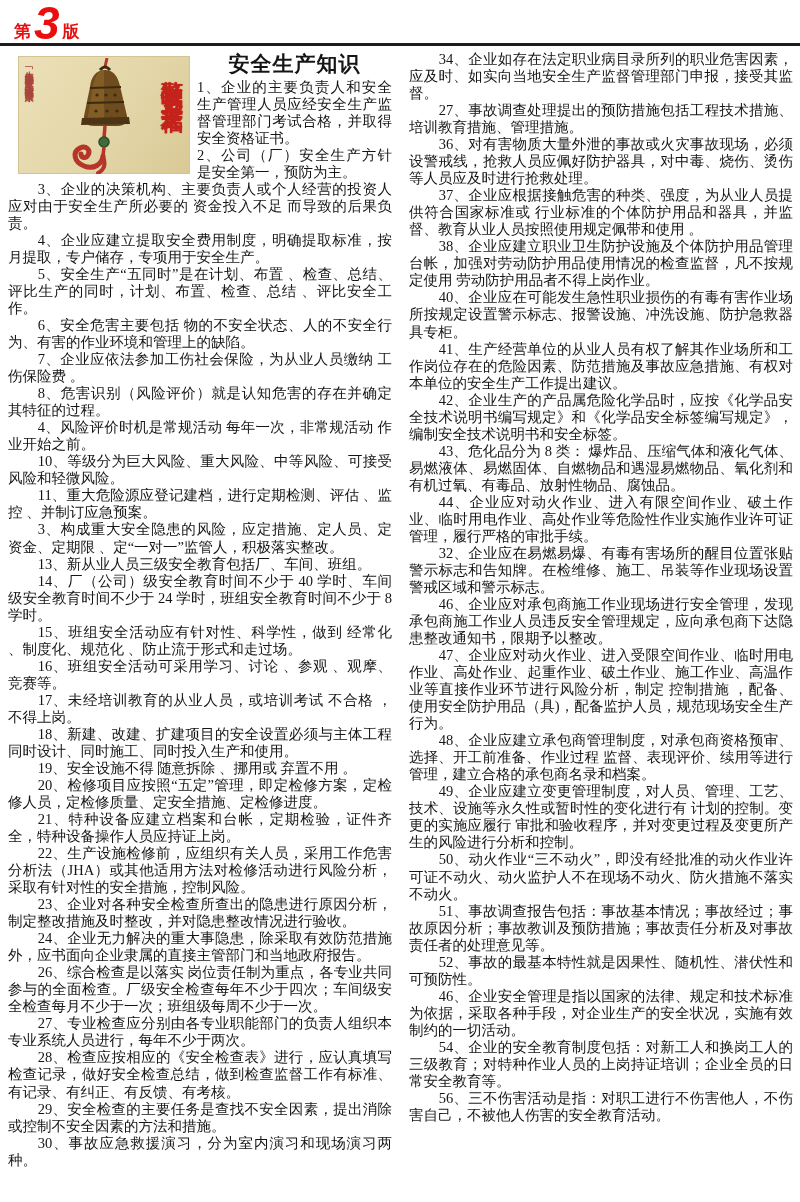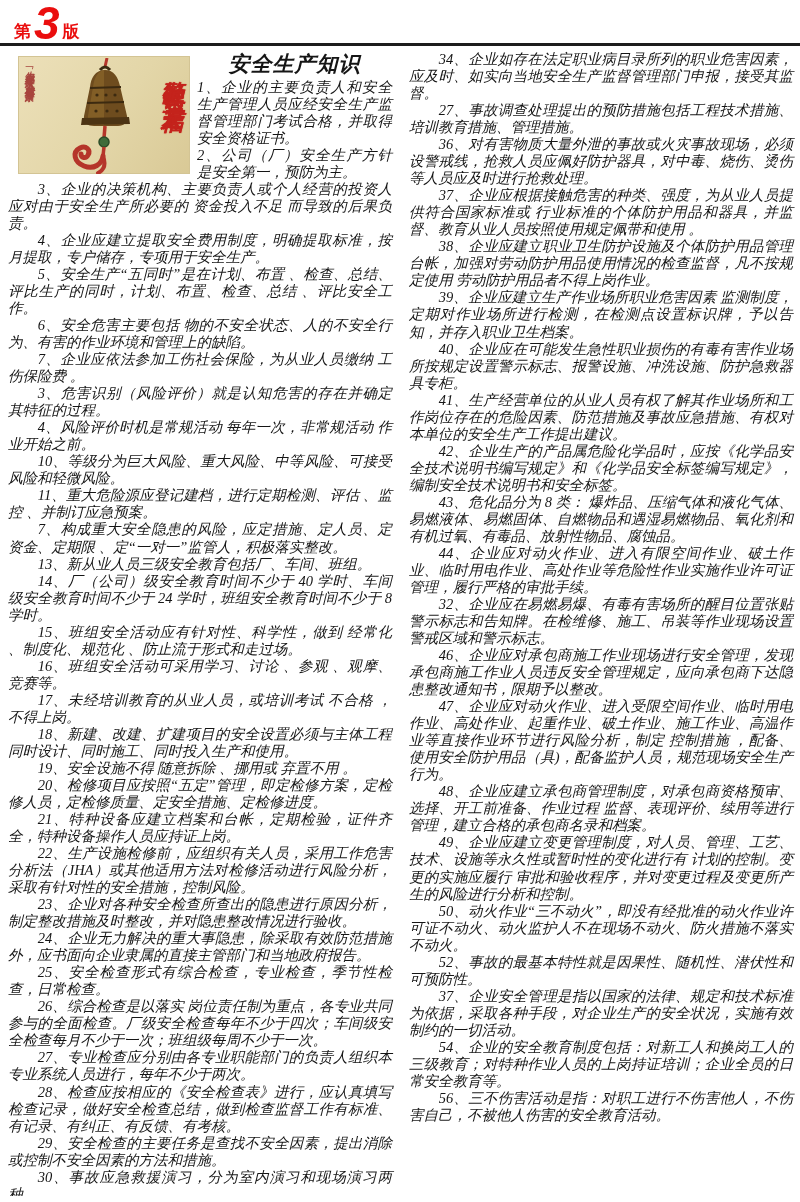--- a/index.html
+++ b/index.html
@@ -29,21 +29,20 @@
     font-family: "Liberation Sans", "DejaVu Sans", sans-serif;
   }
   .masthead-rule { height: 3px; background: #1c1c1c; margin: 1px 0 0 0; }
 
   
   .content {
     display: flex; gap: 17px;
     padding: 5px 7px 0 8px;
     height: 1150px; overflow: hidden;
     box-sizing: border-box;
-    font-style: italic;
   }
   .col {
     width: 384px;
     font-size: 14.5px; line-height: 1.175;
     text-align: justify;
   }
   .col p { margin: 0; }
   .col p.indent { text-indent: 2.05em; }
 
   .article-title {
@@ -144,66 +143,65 @@
           <p>1、企业的主要负责人和安全生产管理人员应经安全生产监督管理部门考试合格，并取得 安全资格证书。</p>
           <p>2、公司（厂）安全生产方针是安全第一，预防为主。</p>
         </div>
 
       <div>
           <p class="indent">3、企业的决策机构、主要负责人或个人经营的投资人应对由于安全生产所必要的 资金投入不足 而导致的后果负责。</p>
           <p class="indent">4、企业应建立提取安全费用制度，明确提取标准，按月提取，专户储存，专项用于安全生产。</p>
           <p class="indent">5、安全生产“五同时”是在计划、布置 、检查、总结、评比生产的同时，计划、布置、检查、总结 、评比安全工作。</p>
           <p class="indent">6、安全危害主要包括 物的不安全状态、人的不安全行为、有害的作业环境和管理上的缺陷。</p>
           <p class="indent">7、企业应依法参加工伤社会保险，为从业人员缴纳 工伤保险费 。</p>
-          <p class="indent">3、危害识别（风险评价）就是认知危害的存在并确定其特征的过程。</p>
+          <p class="indent">8、危害识别（风险评价）就是认知危害的存在并确定其特征的过程。</p>
           <p class="indent">4、风险评价时机是常规活动 每年一次，非常规活动 作业开始之前。</p>
           <p class="indent">10、等级分为巨大风险、重大风险、中等风险、可接受风险和轻微风险。</p>
           <p class="indent">11、重大危险源应登记建档，进行定期检测、评估 、监控 、并制订应急预案。</p>
-          <p class="indent">7、构成重大安全隐患的风险，应定措施、定人员、定资金、定期限 、定“一对一”监管人，积极落实整改。</p>
+          <p class="indent">3、构成重大安全隐患的风险，应定措施、定人员、定资金、定期限 、定“一对一”监管人，积极落实整改。</p>
           <p class="indent">13、新从业人员三级安全教育包括厂、车间、班组。</p>
           <p class="indent">14、厂（公司）级安全教育时间不少于 40 学时、车间级安全教育时间不少于 24 学时，班组安全教育时间不少于 8 学时。</p>
           <p class="indent">15、班组安全活动应有针对性、科学性，做到 经常化 、制度化、规范化 、防止流于形式和走过场。</p>
           <p class="indent">16、班组安全活动可采用学习、讨论 、参观 、观摩、竞赛等。</p>
           <p class="indent">17、未经培训教育的从业人员，或培训考试 不合格 ，不得上岗。</p>
           <p class="indent">18、新建、改建、扩建项目的安全设置必须与主体工程同时设计、同时施工、同时投入生产和使用。</p>
           <p class="indent">19、安全设施不得 随意拆除 、挪用或 弃置不用 。</p>
           <p class="indent">20、检修项目应按照“五定”管理，即定检修方案，定检修人员，定检修质量、定安全措施、定检修进度。</p>
           <p class="indent">21、特种设备应建立档案和台帐，定期检验，证件齐全，特种设备操作人员应持证上岗。</p>
           <p class="indent">22、生产设施检修前，应组织有关人员，采用工作危害分析法（JHA）或其他适用方法对检修活动进行风险分析，采取有针对性的安全措施，控制风险。</p>
           <p class="indent">23、企业对各种安全检查所查出的隐患进行原因分析，制定整改措施及时整改，并对隐患整改情况进行验收。</p>
           <p class="indent">24、企业无力解决的重大事隐患，除采取有效防范措施外，应书面向企业隶属的直接主管部门和当地政府报告。</p>
-          <p class="indent">25、安全检查形式有综合检查，专业检查，季节性检查，日常检查。</p>
           <p class="indent">26、综合检查是以落实 岗位责任制为重点，各专业共同参与的全面检查。厂级安全检查每年不少于四次；车间级安全检查每月不少于一次；班组级每周不少于一次。</p>
           <p class="indent">27、专业检查应分别由各专业职能部门的负责人组织本专业系统人员进行，每年不少于两次。</p>
           <p class="indent">28、检查应按相应的《安全检查表》进行，应认真填写检查记录，做好安全检查总结，做到检查监督工作有标准、有记录、有纠正、有反馈、有考核。</p>
           <p class="indent">29、安全检查的主要任务是查找不安全因素，提出消除或控制不安全因素的方法和措施。</p>
           <p class="indent">30、事故应急救援演习，分为室内演习和现场演习两种。</p>
         </div>
     </div>
 
     <div class="col">
       <div>
           <p class="indent">34、企业如存在法定职业病目录所列的职业危害因素，应及时、如实向当地安全生产监督管理部门申报，接受其监督。</p>
           <p class="indent">27、事故调查处理提出的预防措施包括工程技术措施、培训教育措施、管理措施。</p>
           <p class="indent">36、对有害物质大量外泄的事故或火灾事故现场，必须设警戒线，抢救人员应佩好防护器具，对中毒、烧伤、烫伤等人员应及时进行抢救处理。</p>
           <p class="indent">37、企业应根据接触危害的种类、强度，为从业人员提供符合国家标准或 行业标准的个体防护用品和器具，并监督、教育从业人员按照使用规定佩带和使用 。</p>
           <p class="indent">38、企业应建立职业卫生防护设施及个体防护用品管理台帐，加强对劳动防护用品使用情况的检查监督，凡不按规定使用 劳动防护用品者不得上岗作业。</p>
-          <p class="indent">39、企业应建立生产作业场所职业危害因素 监测制度，定期对作业场所进行检测，在检测点设置标识牌，予以告知，并存入职业卫生档案。</p>
           <p class="indent">40、企业应在可能发生急性职业损伤的有毒有害作业场所按规定设置警示标志、报警设施、冲洗设施、防护急救器具专柜。</p>
           <p class="indent">41、生产经营单位的从业人员有权了解其作业场所和工作岗位存在的危险因素、防范措施及事故应急措施、有权对本单位的安全生产工作提出建议。</p>
           <p class="indent">42、企业生产的产品属危险化学品时，应按《化学品安全技术说明书编写规定》和《化学品安全标签编写规定》，编制安全技术说明书和安全标签。</p>
           <p class="indent">43、危化品分为 8 类： 爆炸品、压缩气体和液化气体、易燃液体、易燃固体、自燃物品和遇湿易燃物品、氧化剂和有机过氧、有毒品、放射性物品、腐蚀品。</p>
           <p class="indent">44、企业应对动火作业、进入有限空间作业、破土作业、临时用电作业、高处作业等危险性作业实施作业许可证管理，履行严格的审批手续。</p>
           <p class="indent">32、企业应在易燃易爆、有毒有害场所的醒目位置张贴警示标志和告知牌。在检维修、施工、吊装等作业现场设置警戒区域和警示标志。</p>
           <p class="indent">46、企业应对承包商施工作业现场进行安全管理，发现承包商施工作业人员违反安全管理规定，应向承包商下达隐患整改通知书，限期予以整改。</p>
           <p class="indent">47、企业应对动火作业、进入受限空间作业、临时用电作业、高处作业、起重作业、破土作业、施工作业、高温作业等直接作业环节进行风险分析，制定 控制措施 ，配备、使用安全防护用品（具)，配备监护人员，规范现场安全生产行为。</p>
           <p class="indent">48、企业应建立承包商管理制度，对承包商资格预审、选择、开工前准备、作业过程 监督、表现评价、续用等进行管理，建立合格的承包商名录和档案。</p>
           <p class="indent">49、企业应建立变更管理制度，对人员、管理、工艺、技术、设施等永久性或暂时性的变化进行有 计划的控制。变更的实施应履行 审批和验收程序，并对变更过程及变更所产生的风险进行分析和控制。</p>
           <p class="indent">50、动火作业“三不动火”，即没有经批准的动火作业许可证不动火、动火监护人不在现场不动火、防火措施不落实不动火。</p>
+          <p class="indent">51、事故调查报告包括：事故基本情况；事故经过；事故原因分析；事故教训及预防措施；事故责任分析及对事故责任者的处理意见等。</p>
           <p class="indent">52、事故的最基本特性就是因果性、随机性、潜伏性和可预防性。</p>
-          <p class="indent">37、企业安全管理是指以国家的法律、规定和技术标准为依据，采取各种手段，对企业生产的安全状况，实施有效制约的一切活动。</p>
+          <p class="indent">46、企业安全管理是指以国家的法律、规定和技术标准为依据，采取各种手段，对企业生产的安全状况，实施有效制约的一切活动。</p>
           <p class="indent">54、企业的安全教育制度包括：对新工人和换岗工人的三级教育；对特种作业人员的上岗持证培训；企业全员的日常安全教育等。</p>
           <p class="indent">56、三不伤害活动是指：对职工进行不伤害他人，不伤害自己，不被他人伤害的安全教育活动。</p>
         </div>
     </div>
 
   </div>
 </div>
 
 </body></html>

